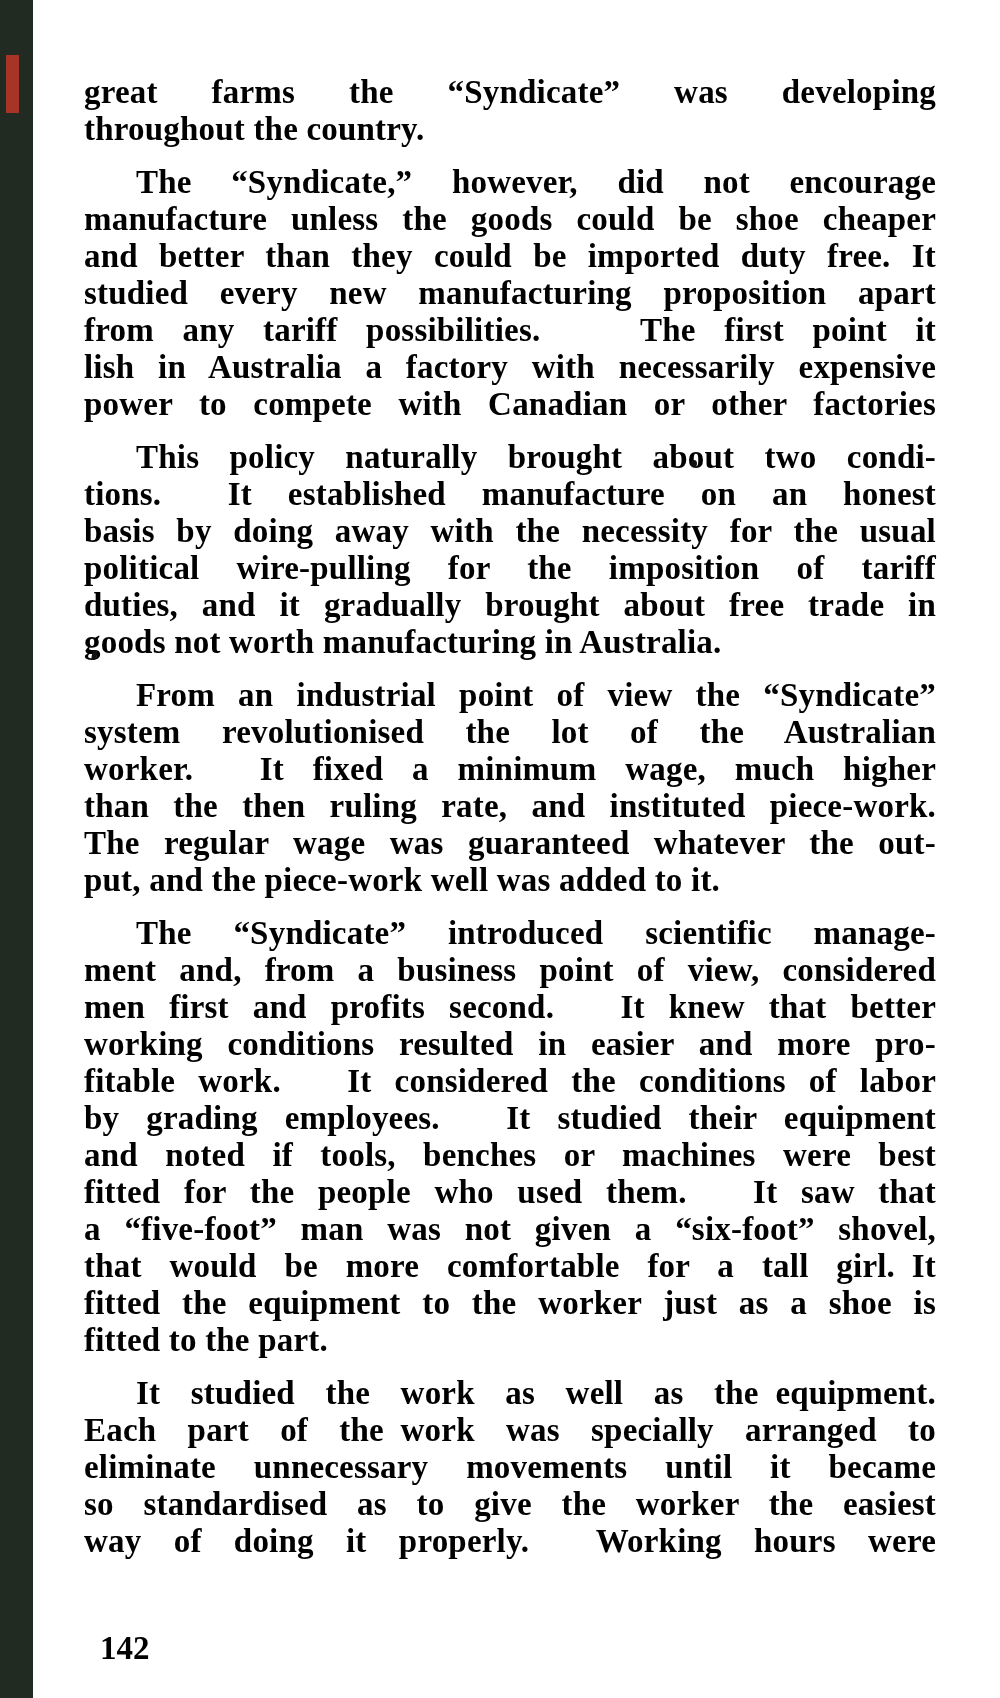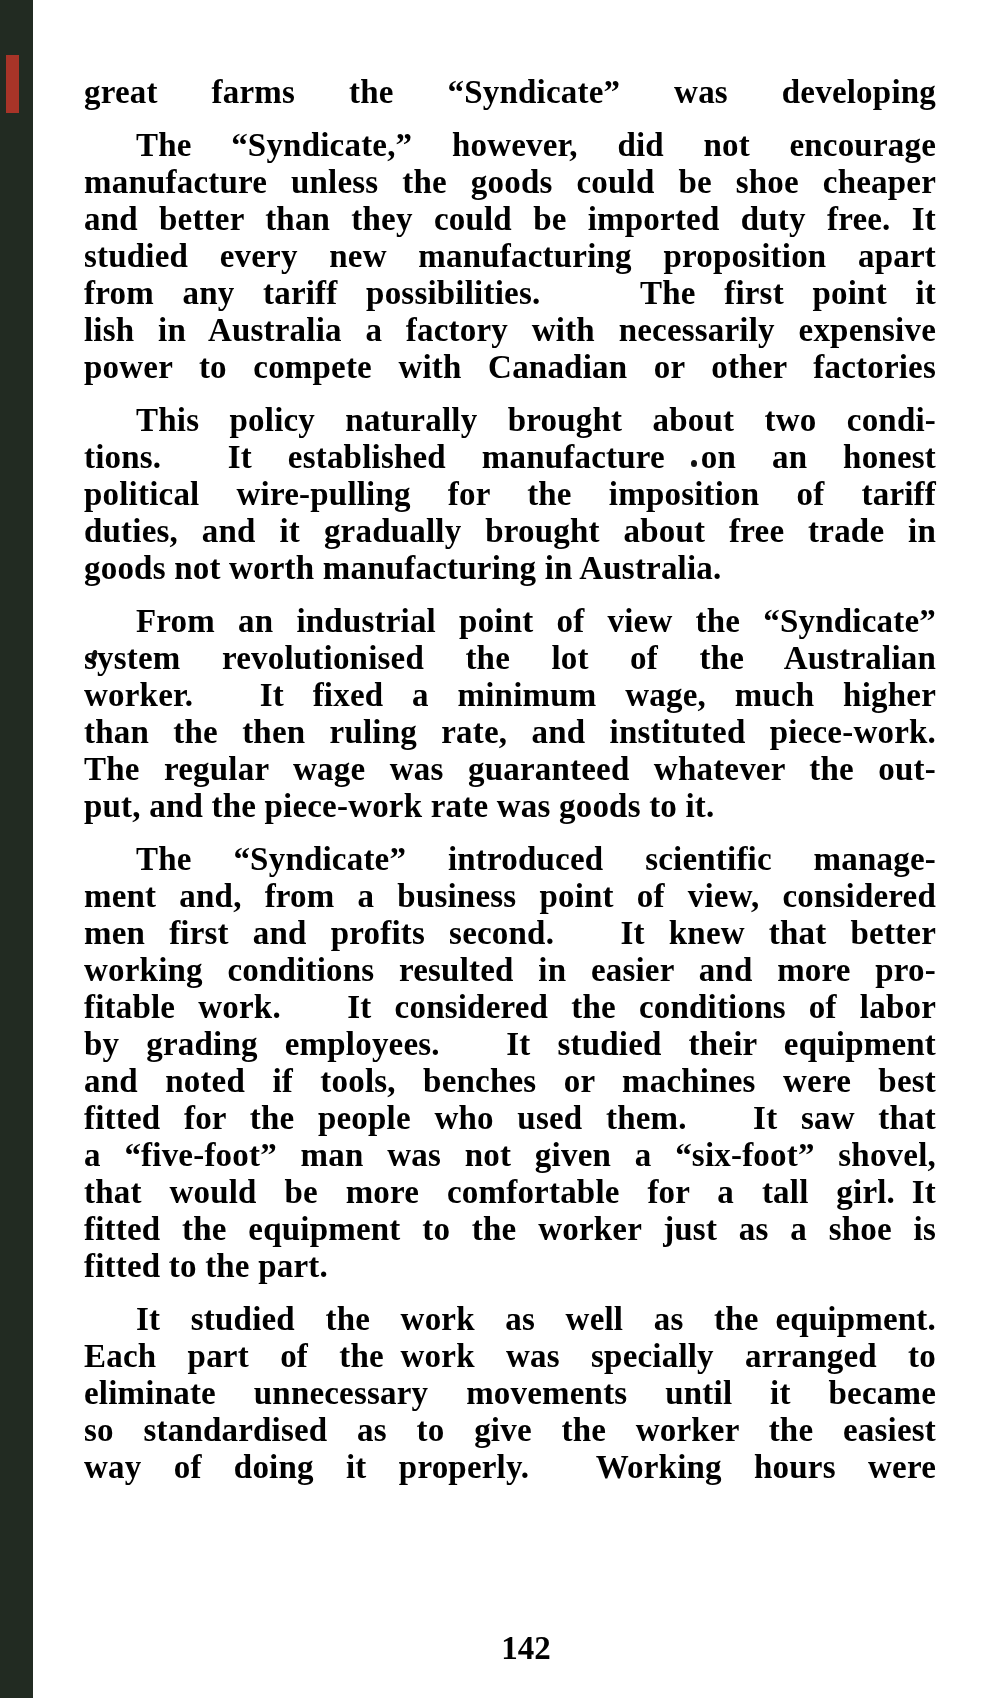--- a/index.html
+++ b/index.html
@@ -40,21 +40,20 @@
     text-align: justify;
     text-align-last: justify;
     white-space: normal;
   }
   .line.last { text-align-last: left; }
   .para.indent .line:first-child { text-indent: 52px; }
   .page-number {
     position: absolute;
     left: 100px; top: 1630px;
     width: 852px;
-    text-align: center;
     color: #000000;
     font-size: 33px;
     font-weight: 700;
     line-height: 37px;
   }
   .ink-speck {
     position: absolute;
     background: #111111;
     border-radius: 50%;
   }
@@ -66,44 +65,46 @@
 
 <div class="page">
 
   <div class="edge-strip" style="background-color: rgb(34, 43, 34);"></div>
 
   <div class="edge-mark" style="background-color: rgb(168, 52, 40);"></div>
 
   <div class="page-text">
       <div class="para">
         <div class="line">great farms the “Syndicate” was developing</div>
+        <div class="line last">throughout the country.</div>
       </div>
       <div class="para indent">
         <div class="line">The “Syndicate,” however, did not encourage</div>
         <div class="line">manufacture unless the goods could be shoe cheaper</div>
         <div class="line">and better than they could be imported duty free. It</div>
         <div class="line">studied every new manufacturing proposition apart</div>
         <div class="line">from any tariff possibilities.   The first point it</div>
         <div class="line">lish in Australia a factory with necessarily expensive</div>
         <div class="line">power to compete with Canadian or other factories</div>
       </div>
       <div class="para indent">
         <div class="line">This policy naturally brought about two condi-</div>
         <div class="line">tions.  It established manufacture on an honest</div>
+        <div class="line">basis by doing away with the necessity for the usual</div>
         <div class="line">political wire-pulling for the imposition of tariff</div>
         <div class="line">duties, and it gradually brought about free trade in</div>
         <div class="line last">goods not worth manufacturing in Australia.</div>
       </div>
       <div class="para indent">
         <div class="line">From an industrial point of view the “Syndicate”</div>
         <div class="line">system revolutionised the lot of the Australian</div>
         <div class="line">worker.  It fixed a minimum wage, much higher</div>
         <div class="line">than the then ruling rate, and instituted piece-work.</div>
         <div class="line">The regular wage was guaranteed whatever the out-</div>
-        <div class="line last">put, and the piece-work rate was goods to it.</div>
+        <div class="line last">put, and the piece-work well was added to it.</div>
       </div>
       <div class="para indent">
         <div class="line">The “Syndicate” introduced scientific manage-</div>
         <div class="line">ment and, from a business point of view, considered</div>
         <div class="line">men first and profits second.  It knew that better</div>
         <div class="line">working conditions resulted in easier and more pro-</div>
         <div class="line">fitable work.  It considered the conditions of labor</div>
         <div class="line">by grading employees.  It studied their equipment</div>
         <div class="line">and noted if tools, benches or machines were best</div>
         <div class="line">fitted for the people who used them.  It saw that</div>

